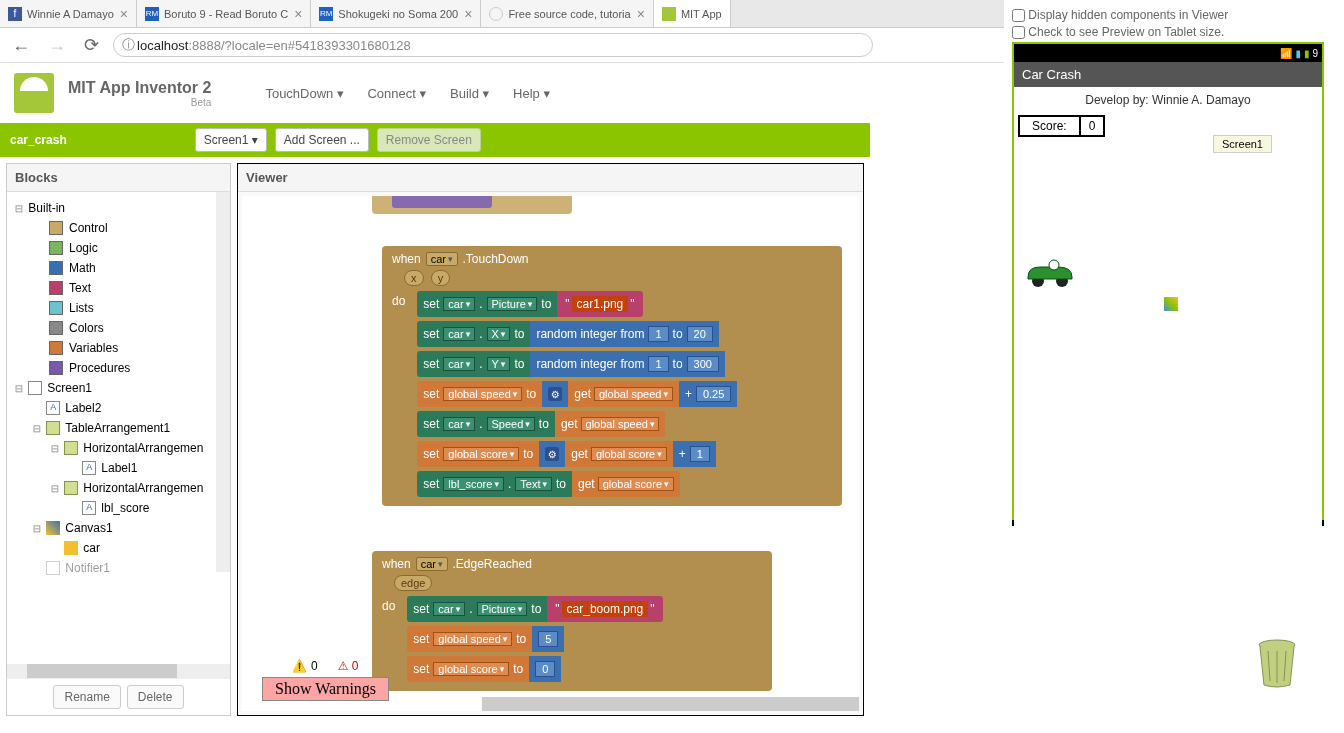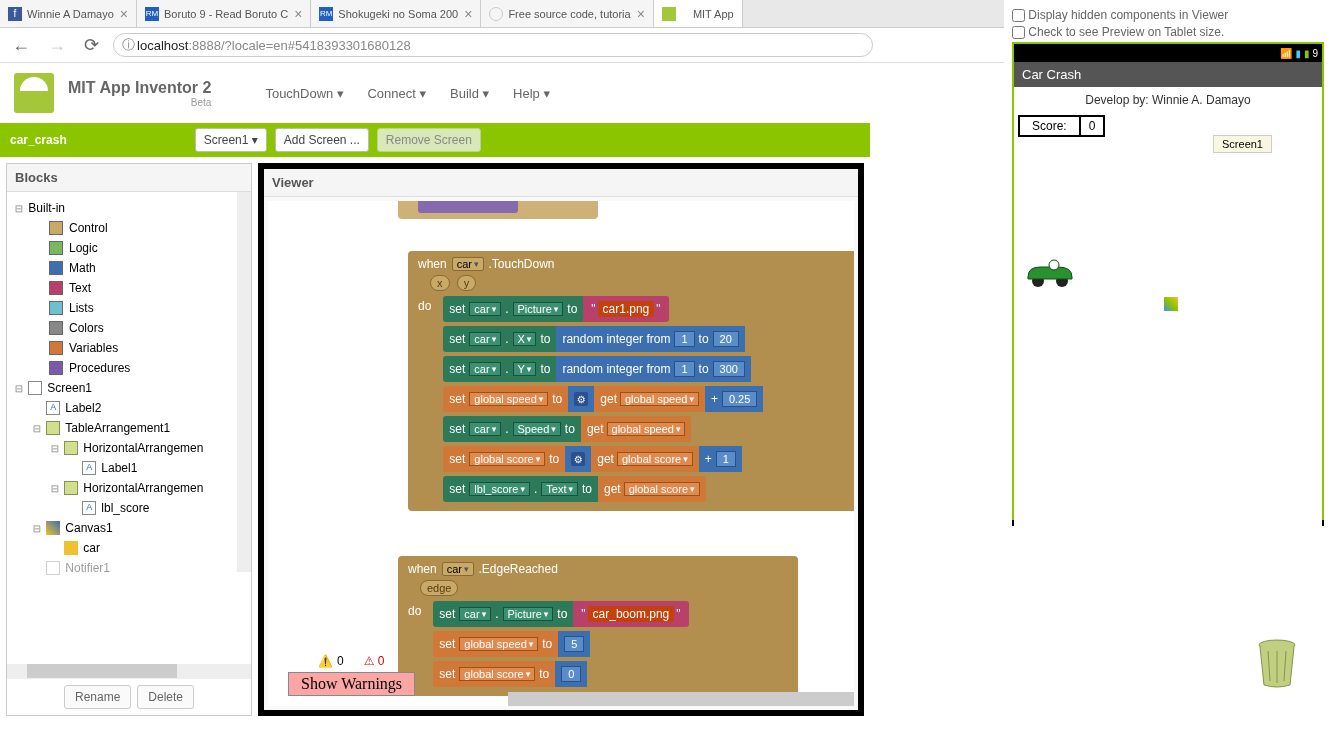--- a/index.html
+++ b/index.html
@@ -1,21 +1,21 @@
 <!DOCTYPE html>
 <html><head>
 <meta charset="utf-8">
 <style>
 * { box-sizing: border-box; margin: 0; padding: 0; font-family: Arial, sans-serif; }
 body { background: #fff; width: 1344px; height: 733px; overflow: hidden; position: relative; }
 
 
 .browser-tabs { height: 28px; background: #e8e8e8; display: flex; border-bottom: 1px solid #ccc; }
 .tab { display: flex; align-items: center; padding: 0 8px; border-right: 1px solid #ccc; font-size: 11px; color: #555; max-width: 195px; overflow: hidden; white-space: nowrap; cursor: pointer; background: #f5f5f5; }
-.tab.active { background: #fff; gap: 12px; }
+.tab.active { background: #fff; }
 .tab .favicon { width: 14px; height: 14px; margin-right: 5px; flex-shrink: 0; }
 .tab .close { margin-left: 6px; color: #888; font-size: 14px; }
 .nav-bar { height: 35px; display: flex; align-items: center; padding: 0 8px; gap: 10px; border-bottom: 1px solid #ddd; }
 .nav-bar .nav-btn { color: #666; font-size: 18px; cursor: pointer; padding: 2px 4px; }
 .url-box { flex: 1; display: flex; align-items: center; border: 1px solid #ccc; border-radius: 14px; height: 24px; padding: 0 8px; font-size: 13px; color: #444; max-width: 760px; }
 .url-box .proto { color: #888; margin-right: 2px; }
 
 
 .app-header { display: flex; align-items: center; padding: 10px 14px; gap: 14px; }
 .logo { width: 40px; height: 40px; background: #a4c639; border-radius: 3px; position: relative; }
@@ -26,31 +26,31 @@
 .menu-item { font-size: 13px; color: #666; cursor: pointer; }
 
 
 .green-bar { background: #8bc500; height: 34px; display: flex; align-items: center; padding: 0 10px; gap: 8px; width: 870px; }
 .project-name { color: #fff; font-size: 12px; font-weight: bold; margin-right: 120px; }
 .tool-btn { background: #fff; border: 1px solid #bbb; border-radius: 3px; padding: 4px 8px; font-size: 12px; color: #444; cursor: pointer; }
 .tool-btn.dim { background: #d9e8b8; color: #888; border-color: #c0d090; }
 
 
 .workspace { display: flex; height: 565px; width: 870px; }
-.panel-left { width: 246px; border: 1px solid #ccc; margin: 6px 3px 6px 6px; display:flex; flex-direction:column; }
+.panel-left { width: 225px; border: 1px solid #ccc; margin: 6px 3px 6px 6px; display:flex; flex-direction:column; }
 .panel-header { background: #f5f5f5; padding: 6px 8px; font-size: 13px; font-weight: bold; color: #555; border-bottom: 1px solid #ddd; }
 .tree { flex:1; overflow-y: auto; overflow-x: hidden; font-size: 12px; padding: 6px 0; position:relative; }
 .tree-item { display: flex; align-items: center; padding: 3px 4px; cursor: pointer; white-space: nowrap; }
 .tree-item .toggle { width: 12px; font-size: 10px; color: #888; text-align:center; }
 .tree-item .sq { width: 14px; height: 14px; margin-right: 6px; border: 1px solid #666; }
 .tree .scrollbar-track-v { position:absolute; right:0; top:0; width:14px; height:380px; background:#eee;}
 .panel-btm { display:flex; justify-content:center; gap:6px; padding:6px; border-top:1px solid #eee;}
 .panel-btm .btn { border:1px solid #ccc; border-radius:3px; padding:4px 10px; font-size:12px; color:#666; background:#fafafa; cursor:pointer;}
 
-.panel-right { flex: 1; border: 6px solid #000000; margin: 6px 6px 6px 3px; display:flex; flex-direction:column; background:#f9f9f9; }
+.panel-right { flex: 1; border: 1px solid #000000; margin: 6px 6px 6px 3px; display:flex; flex-direction:column; background:#f9f9f9; }
 .viewer-area { flex:1; position: relative; overflow: hidden; background:#fff; margin:4px; }
 
 
 .block { position: absolute; font-size: 12px; color: #fff; }
 .event-block { background: #b38f4f; border-radius: 4px; padding: 6px 8px 6px 10px; }
 .event-head { display: flex; align-items: center; gap: 5px; margin-bottom: 4px; }
 .dd { background: #c9a968; border: 1px solid #8a6a30; padding: 0 4px; font-size: 11px; color: #000; border-radius: 2px; display:inline-flex; align-items:center; gap:2px;}
 .dd::after{content:"▾"; font-size:9px; color:#555;}
 .params { margin: 2px 0 4px 12px; }
 .param { background: #c9a968; border:1px solid #8a6a30; padding:1px 6px; border-radius:8px; color:#5a3a10; font-size:11px; display:inline-block; margin-right:4px;}

